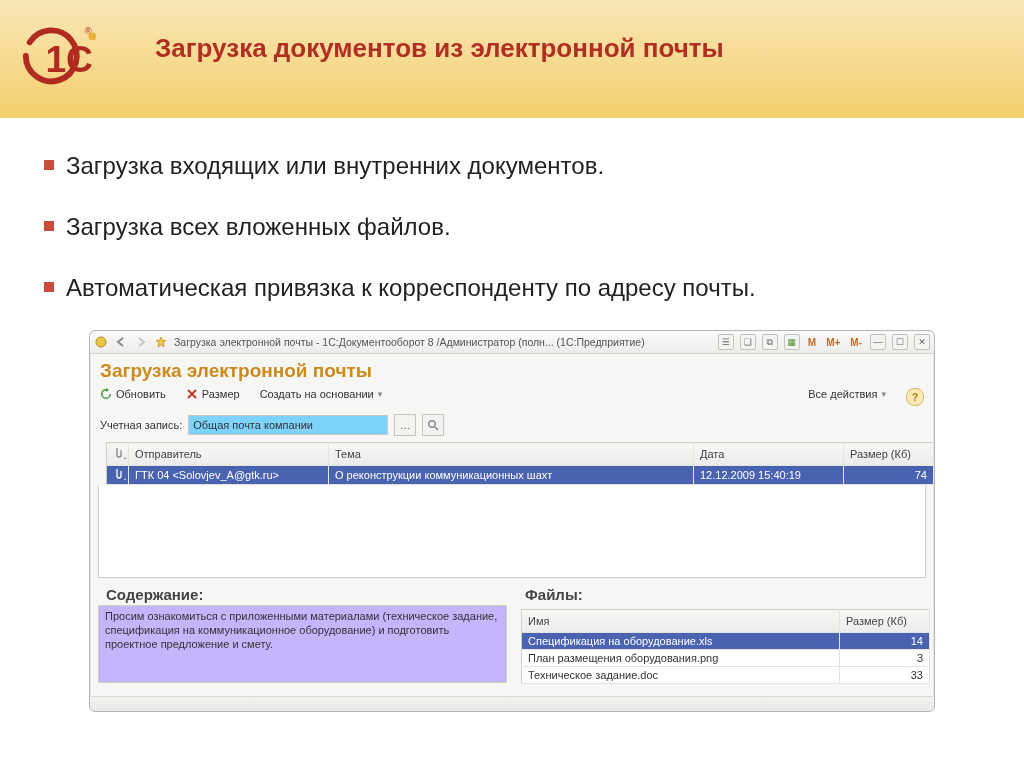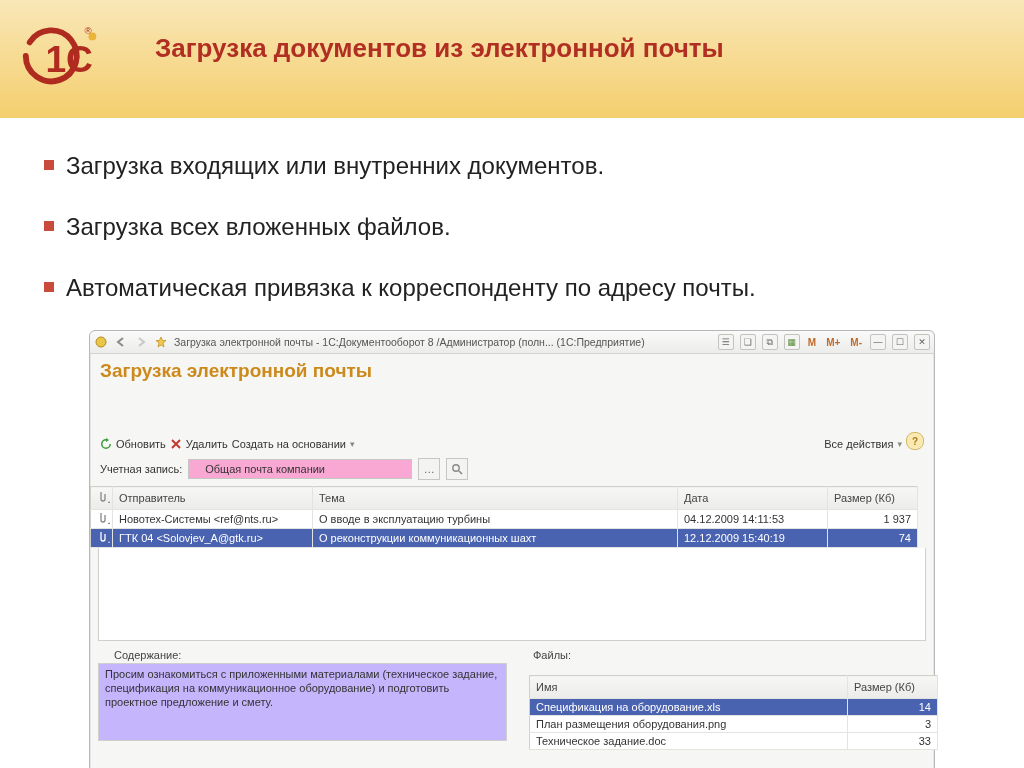--- a/index.html
+++ b/index.html
@@ -92,23 +92,22 @@
   
   .form-title {
     padding: 6px 10px 4px 10px;
     font-size: 19px;
     font-weight: bold;
     color: #cc8a1c;
   }
 
   
   .cmdbar {
-    display:flex; align-items:flex-end; gap:4px;
+    display:flex; align-items:flex-start; gap:20px;
     padding: 2px 10px 4px 10px;
-    margin-top: 44px;
   }
   .cmd {
     display:inline-flex; align-items:center; gap:4px;
     font-size:11px; color:#333; cursor:pointer;
   }
   .cmd .ico { width:12px; height:12px; display:inline-block; }
   .cmdbar .grow { flex:1; }
   .dd::after { content:" ▾"; color:#888; font-size:9px; }
   .help-btn {
     width:16px; height:16px; border:1px solid #d4b86a; border-radius:8px;
@@ -117,33 +116,33 @@
   }
 
   
   .account-row {
     display:flex; align-items:center; gap:6px;
     padding: 4px 10px 6px 10px;
   }
   .account-row label { font-size:11px; color:#333; }
   .account-input {
     flex: 0 0 190px;
-    height:18px; border:1px solid #c6c6c3; background:#f9a8d4;
-    padding: 0 16px; font-size:11px; color:#333;
+    height:18px; border:1px solid #c6c6c3; background:#7dd3fc;
+    padding: 0 4px; font-size:11px; color:#333;
   }
   .lookup-btn {
     width:20px; height:20px; border:1px solid #c6c6c3; background:#f3f3f1;
     display:inline-flex; align-items:center; justify-content:center; cursor:pointer;
     font-size:11px; color:#666;
   }
 
   
   .mailgrid, .filesgrid {
     width: calc(100% - 16px);
-    margin: 0 0;
+    margin: 0 16px;
     border: 1px solid #cfcfcc;
     background: #fff;
     border-collapse: collapse;
     table-layout: fixed;
     font-size: 11px;
   }
   .mailgrid th, .mailgrid td,
   .filesgrid th, .filesgrid td {
     border-right: 1px solid #e3e3e0;
     border-bottom: 1px solid #e3e3e0;
@@ -167,21 +166,21 @@
     height: 92px;
     border: 1px solid #cfcfcc; border-top:none;
     margin: 0 8px; background:#fff;
   }
 
   
   .bottom-split {
     display:flex; gap:10px; padding:8px;
   }
   .pane { flex:1; display:flex; flex-direction:column; }
-  .pane-label { font-size:11px; color:#444; margin:0 0 2px 16px; }
+  .pane-label { font-size:15px; color:#444; margin:0 0 2px 8px;font-weight:bold; }
   .content-box {
     border:1px solid #cfcfcc; background:#c4b5fd;
     height:68px; padding:4px 6px; font-size:11px; color:#333;
     line-height:1.25;
   }
 
   .status-strip {
     height:14px; border-top:1px solid #dadad7; border-radius:0 0 6px 6px;
     background:linear-gradient(#f2f2f0,#e9e9e7);
   }
@@ -259,21 +258,21 @@
             </svg>
         </span>
         <span>Обновить</span>
       </span>
       <span class="cmd">
         <span class="ico">
           <svg width="12" height="12">
               <path d="M2 2 L10 10 M10 2 L2 10" stroke="#c23b2e" stroke-width="2"></path>
             </svg>
         </span>
-        <span>Удалить</span>
+        <span>Размер</span>
       </span>
       <span class="cmd dd">
         <span>Создать на основании</span>
       </span>
       <span class="grow"></span>
       <span class="cmd dd">
         <span>Все действия</span>
       </span>
       <span class="help-btn">?</span>
     </div>
@@ -307,31 +306,20 @@
                 <path d="M4 1v7a2 2 0 0 0 4 0V3" fill="none" stroke="#888" stroke-width="1.3"></path>
               </svg>
           </th>
           <th>Отправитель</th>
           <th>Тема</th>
           <th>Дата</th>
           <th>Размер (Кб)</th>
         </tr>
       </thead>
       <tbody>
-        <tr>
-          <td>
-            <svg width="10" height="12">
-                <path d="M4 1v7a2 2 0 0 0 4 0V3" fill="none" stroke="#888" stroke-width="1.3"></path>
-              </svg>
-          </td>
-          <td>Новотех-Системы &lt;ref@nts.ru&gt;</td>
-          <td>О вводе в эксплуатацию турбины</td>
-          <td>04.12.2009 14:11:53</td>
-          <td class="num">1 937</td>
-        </tr>
         <tr class="selected">
           <td>
             <svg width="10" height="12">
                 <path d="M4 1v7a2 2 0 0 0 4 0V3" fill="none" stroke="#fff" stroke-width="1.3"></path>
               </svg>
           </td>
           <td>ГТК 04 &lt;Solovjev_A@gtk.ru&gt;</td>
           <td>О реконструкции коммуникационных шахт</td>
           <td>12.12.2009 15:40:19</td>
           <td class="num">74</td>
@@ -340,21 +328,21 @@
     </table>
     <div class="mailblank"></div>
 
     <div class="bottom-split">
       <div class="pane">
         <div class="pane-label">Содержание:</div>
         <div class="content-box">Просим ознакомиться с приложенными материалами (техническое задание, спецификация на коммуникационное оборудование) и подготовить проектное предложение и смету.</div>
       </div>
       <div class="pane">
         <div class="pane-label">Файлы:</div>
-        <table class="filesgrid" style="width:100%; margin:12px;">
+        <table class="filesgrid" style="width:100%; margin:4px;">
           <colgroup>
               <col>
               <col style="width:90px">
             </colgroup>
           <thead>
             <tr>
               <th>Имя</th>
               <th>Размер (Кб)</th>
             </tr>
           </thead>

